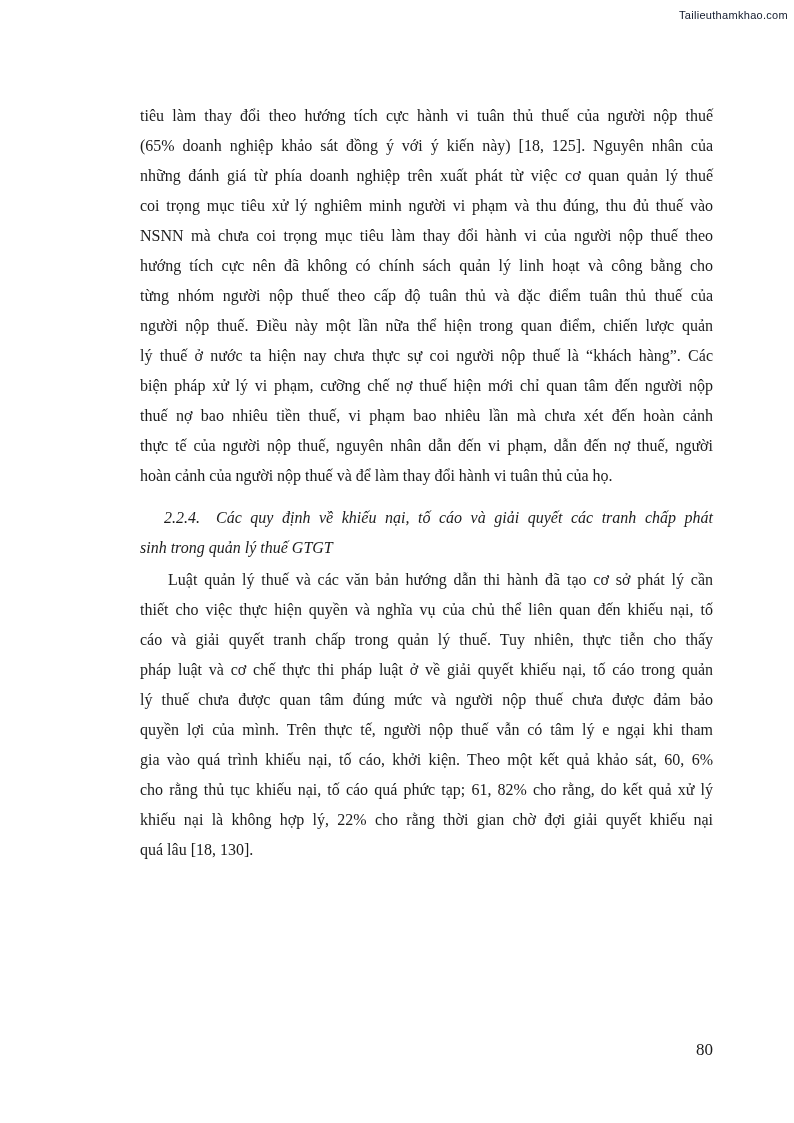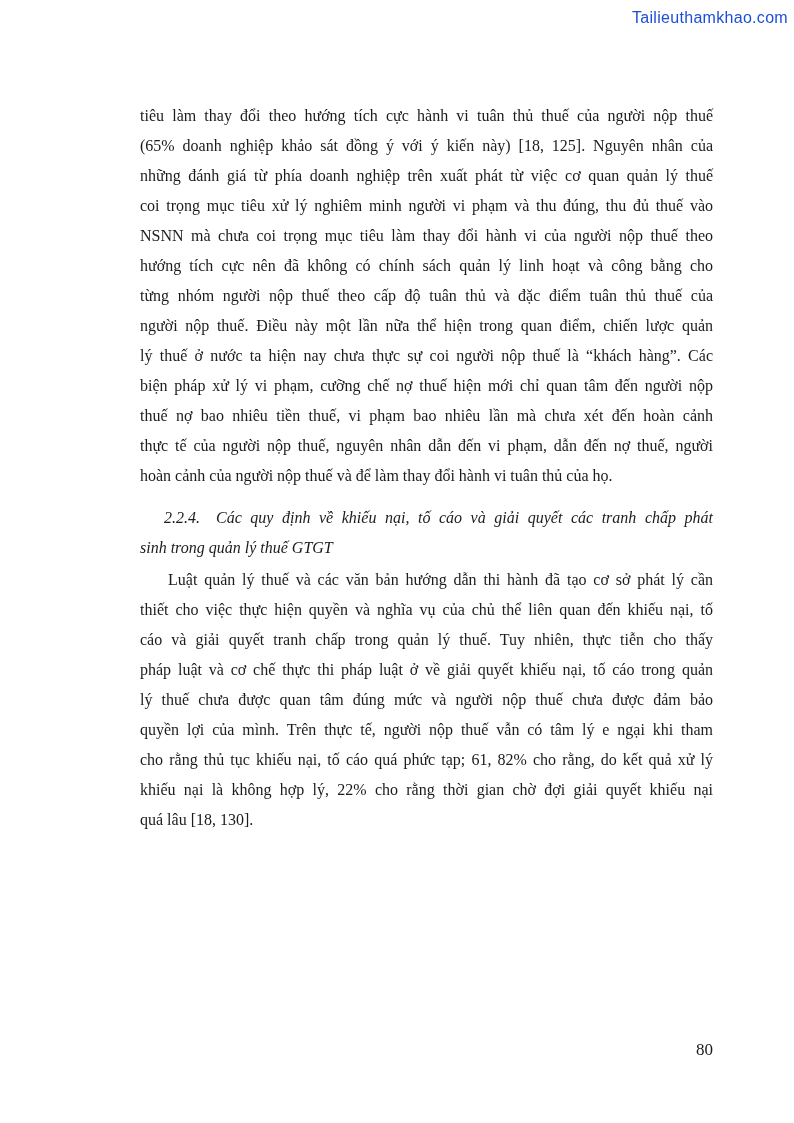--- a/index.html
+++ b/index.html
@@ -11,23 +11,23 @@
     background: #ffffff;
     font-family: "Liberation Serif", serif;
     color: #1b1b1b;
     overflow: hidden;
   }
   .watermark {
     position: absolute;
     top: 9px;
     right: 6px;
     font-family: "Liberation Sans", sans-serif;
-    font-size: 16px;
+    font-size: 11px;
     letter-spacing: 0.3px;
-    color: #1d4ed8;
+    color: #0f172a;
     text-shadow: 1px 1px 0 #ffffff;
     text-align: center;
   }
   .content {
     position: absolute;
     left: 140px;
     top: 101px;
     width: 573px;
     font-size: 16px;
     line-height: 30px;
@@ -90,20 +90,21 @@
       <div class="line last">sinh trong quản lý thuế GTGT</div>
     </div>
 
     <div class="para2">
       <div class="line indent">Luật quản lý thuế và các văn bản hướng dẫn thi hành đã tạo cơ sở phát lý cần</div>
       <div class="line">thiết cho việc thực hiện quyền và nghĩa vụ của chủ thể liên quan đến khiếu nại, tố</div>
       <div class="line">cáo và giải quyết tranh chấp trong quản lý thuế. Tuy nhiên, thực tiễn cho thấy</div>
       <div class="line">pháp luật và cơ chế thực thi pháp luật ở về giải quyết khiếu nại, tố cáo trong quản</div>
       <div class="line">lý thuế chưa được quan tâm đúng mức và người nộp thuế chưa được đảm bảo</div>
       <div class="line">quyền lợi của mình. Trên thực tế, người nộp thuế vẫn có tâm lý e ngại khi tham</div>
+      <div class="line">gia vào quá trình khiếu nại, tố cáo, khởi kiện. Theo một kết quả khảo sát, 60, 6%</div>
       <div class="line">cho rằng thủ tục khiếu nại, tố cáo quá phức tạp; 61, 82% cho rằng, do kết quả xử lý</div>
       <div class="line">khiếu nại là không hợp lý, 22% cho rằng thời gian chờ đợi giải quyết khiếu nại</div>
       <div class="line last">quá lâu [18, 130].</div>
     </div>
 
   </div>
 
   <div class="page-number">80</div>
 
 </div>

